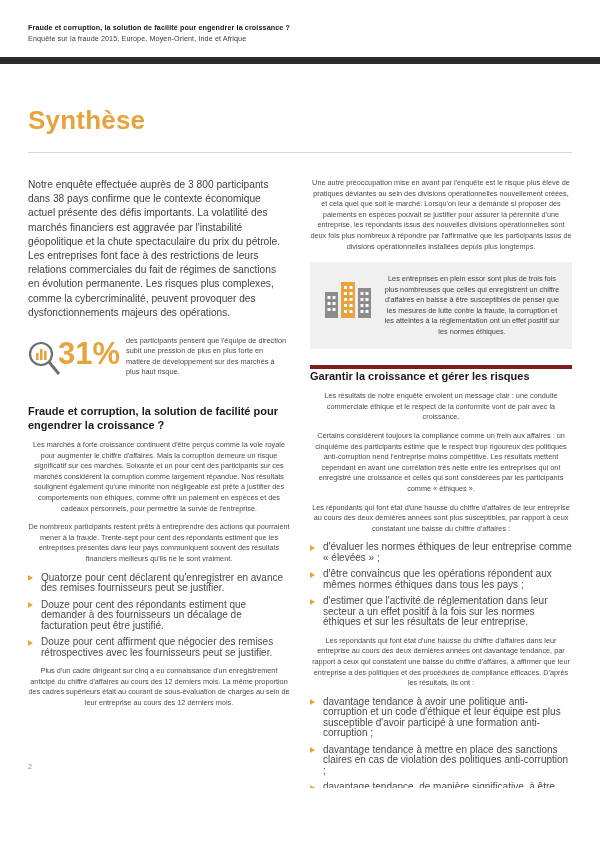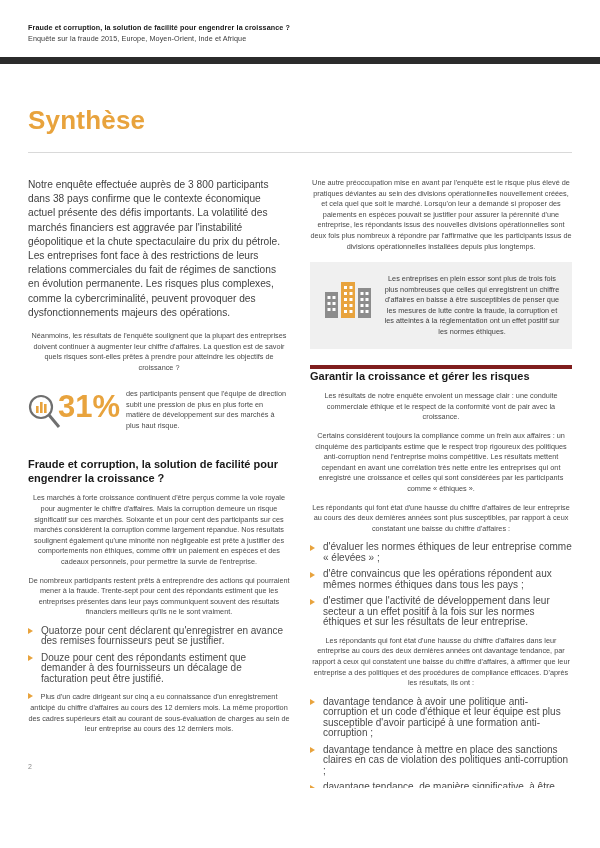--- a/index.html
+++ b/index.html
@@ -195,21 +195,20 @@
     <div class="header-line1">Fraude et corruption, la solution de facilité pour engendrer la croissance ?</div>
     <div class="header-line2">Enquête sur la fraude 2015, Europe, Moyen-Orient, Inde et Afrique</div>
   </div>
   <div class="header-rule"></div>
 
   <div class="title">Synthèse</div>
   <div class="title-rule"></div>
 
   <div class="col col-left">
     <p class="lead">Notre enquête effectuée auprès de 3 800 participants dans 38 pays confirme que le contexte économique actuel présente des défis importants. La volatilité des marchés financiers est aggravée par l'instabilité géopolitique et la chute spectaculaire du prix du pétrole. Les entreprises font face à des restrictions de leurs relations commerciales du fait de régimes de sanctions en évolution permanente. Les risques plus complexes, comme la cybercriminalité, peuvent provoquer des dysfonctionnements majeurs des opérations.</p>
-    <p class="body">Néanmoins, les résultats de l'enquête soulignent que la plupart des entreprises doivent continuer à augmenter leur chiffre d'affaires. La question est de savoir quels risques sont-elles prêtes à prendre pour atteindre les objectifs de croissance ?</p>
 
     <div class="stat-wrap">
       <svg class="stat-icon" viewBox="0 0 34 40">
         <circle cx="13" cy="14" r="11" fill="none" stroke="#6f6f6f" stroke-width="2.2"></circle>
         <line x1="21" y1="22" x2="31" y2="34" stroke="#6f6f6f" stroke-width="3"></line>
         <rect x="8" y="13" width="2.6" height="7" fill="#e8a33d"></rect>
         <rect x="12" y="9" width="2.6" height="11" fill="#e8a33d"></rect>
         <rect x="16" y="11" width="2.6" height="9" fill="#e8a33d"></rect>
       </svg>
       <div class="stat-number">31%</div>
@@ -217,21 +216,21 @@
     </div>
 
     <h2 class="sec">Fraude et corruption, la solution de facilité pour engendrer la croissance ?</h2>
 
     <p class="body">Les marchés à forte croissance continuent d'être perçus comme la voie royale pour augmenter le chiffre d'affaires. Mais la corruption demeure un risque significatif sur ces marchés. Soixante et un pour cent des participants sur ces marchés considèrent la corruption comme largement répandue. Nos résultats soulignent également qu'une minorité non négligeable est prête à justifier des comportements non éthiques, comme offrir un paiement en espèces et des cadeaux personnels, pour permettre la survie de l'entreprise.</p>
     <p class="body">De nombreux participants restent prêts à entreprendre des actions qui pourraient mener à la fraude. Trente-sept pour cent des répondants estiment que les entreprises présentes dans leur pays communiquent souvent des résultats financiers meilleurs qu'ils ne le sont vraiment.</p>
 
     <ul class="bullets">
       <li><span class="tri"></span><span>Quatorze pour cent déclarent qu'enregistrer en avance des remises fournisseurs peut se justifier.</span></li>
       <li><span class="tri"></span><span>Douze pour cent des répondants estiment que demander à des fournisseurs un décalage de facturation peut être justifié.</span></li>
-      <li><span class="tri"></span></li>
+      <li><span class="tri"></span><span>Douze pour cent affirment que négocier des remises rétrospectives avec les fournisseurs peut se justifier.</span></li>
     </ul>
 
     <p class="body">Plus d'un cadre dirigeant sur cinq a eu connaissance d'un enregistrement anticipé du chiffre d'affaires au cours des 12 derniers mois. La même proportion des cadres supérieurs était au courant de sous-évaluation de charges au sein de leur entreprise au cours des 12 derniers mois.</p>
   </div>
 
   <div class="col col-right">
     <p class="body">Une autre préoccupation mise en avant par l'enquête est le risque plus élevé de pratiques déviantes au sein des divisions opérationnelles nouvellement créées, et cela quel que soit le marché. Lorsqu'on leur a demandé si proposer des paiements en espèces pouvait se justifier pour assurer la pérennité d'une entreprise, les répondants issus des nouvelles divisions opérationnelles sont deux fois plus nombreux à répondre par l'affirmative que les participants issus de divisions opérationnelles installées depuis plus longtemps.</p>
 
     <div class="callout">
       <svg class="callout-icon" viewBox="0 0 50 42">
@@ -270,21 +269,21 @@
 
     <h2 class="sec sec-rule">Garantir la croissance et gérer les risques</h2>
 
     <p class="body">Les résultats de notre enquête envoient un message clair : une conduite commerciale éthique et le respect de la conformité vont de pair avec la croissance.</p>
     <p class="body">Certains considèrent toujours la compliance comme un frein aux affaires : un cinquième des participants estime que le respect trop rigoureux des politiques anti-corruption nend l'entreprise moins compétitive. Les résultats mettent cependant en avant une corrélation très nette entre les entreprises qui ont enregistré une croissance et celles qui sont considérées par les participants comme « éthiques ».</p>
     <p class="body">Les répondants qui font état d'une hausse du chiffre d'affaires de leur entreprise au cours des deux dernières années sont plus susceptibles, par rapport à ceux constatant une baisse du chiffre d'affaires :</p>
 
     <ul class="bullets">
       <li><span class="tri"></span><span>d'évaluer les normes éthiques de leur entreprise comme « élevées » ;</span></li>
       <li><span class="tri"></span><span>d'être convaincus que les opérations répondent aux mêmes normes éthiques dans tous les pays ;</span></li>
-      <li><span class="tri"></span><span>d'estimer que l'activité de développement dans leur secteur a un effet positif à la fois sur les normes éthiques et sur les résultats de leur entreprise.</span></li>
+      <li><span class="tri"></span><span>d'estimer que l'activité de réglementation dans leur secteur a un effet positif à la fois sur les normes éthiques et sur les résultats de leur entreprise.</span></li>
     </ul>
 
     <p class="body">Les répondants qui font état d'une hausse du chiffre d'affaires dans leur entreprise au cours des deux dernières années ont davantage tendance, par rapport à ceux qui constatent une baisse du chiffre d'affaires, à affirmer que leur entreprise a des politiques et des procédures de compliance efficaces. D'après les résultats, ils ont :</p>
 
     <ul class="bullets">
       <li><span class="tri"></span><span>davantage tendance à avoir une politique anti-corruption et un code d'éthique et leur équipe est plus susceptible d'avoir participé à une formation anti-corruption ;</span></li>
       <li><span class="tri"></span><span>davantage tendance à mettre en place des sanctions claires en cas de violation des politiques anti-corruption ;</span></li>
       <li><span class="tri"></span><span>davantage tendance, de manière significative, à être perçus comme plus susceptibles de soutenir les personnes dénonçant une fraude ou un cas de corruption.</span></li>
     </ul>
 

